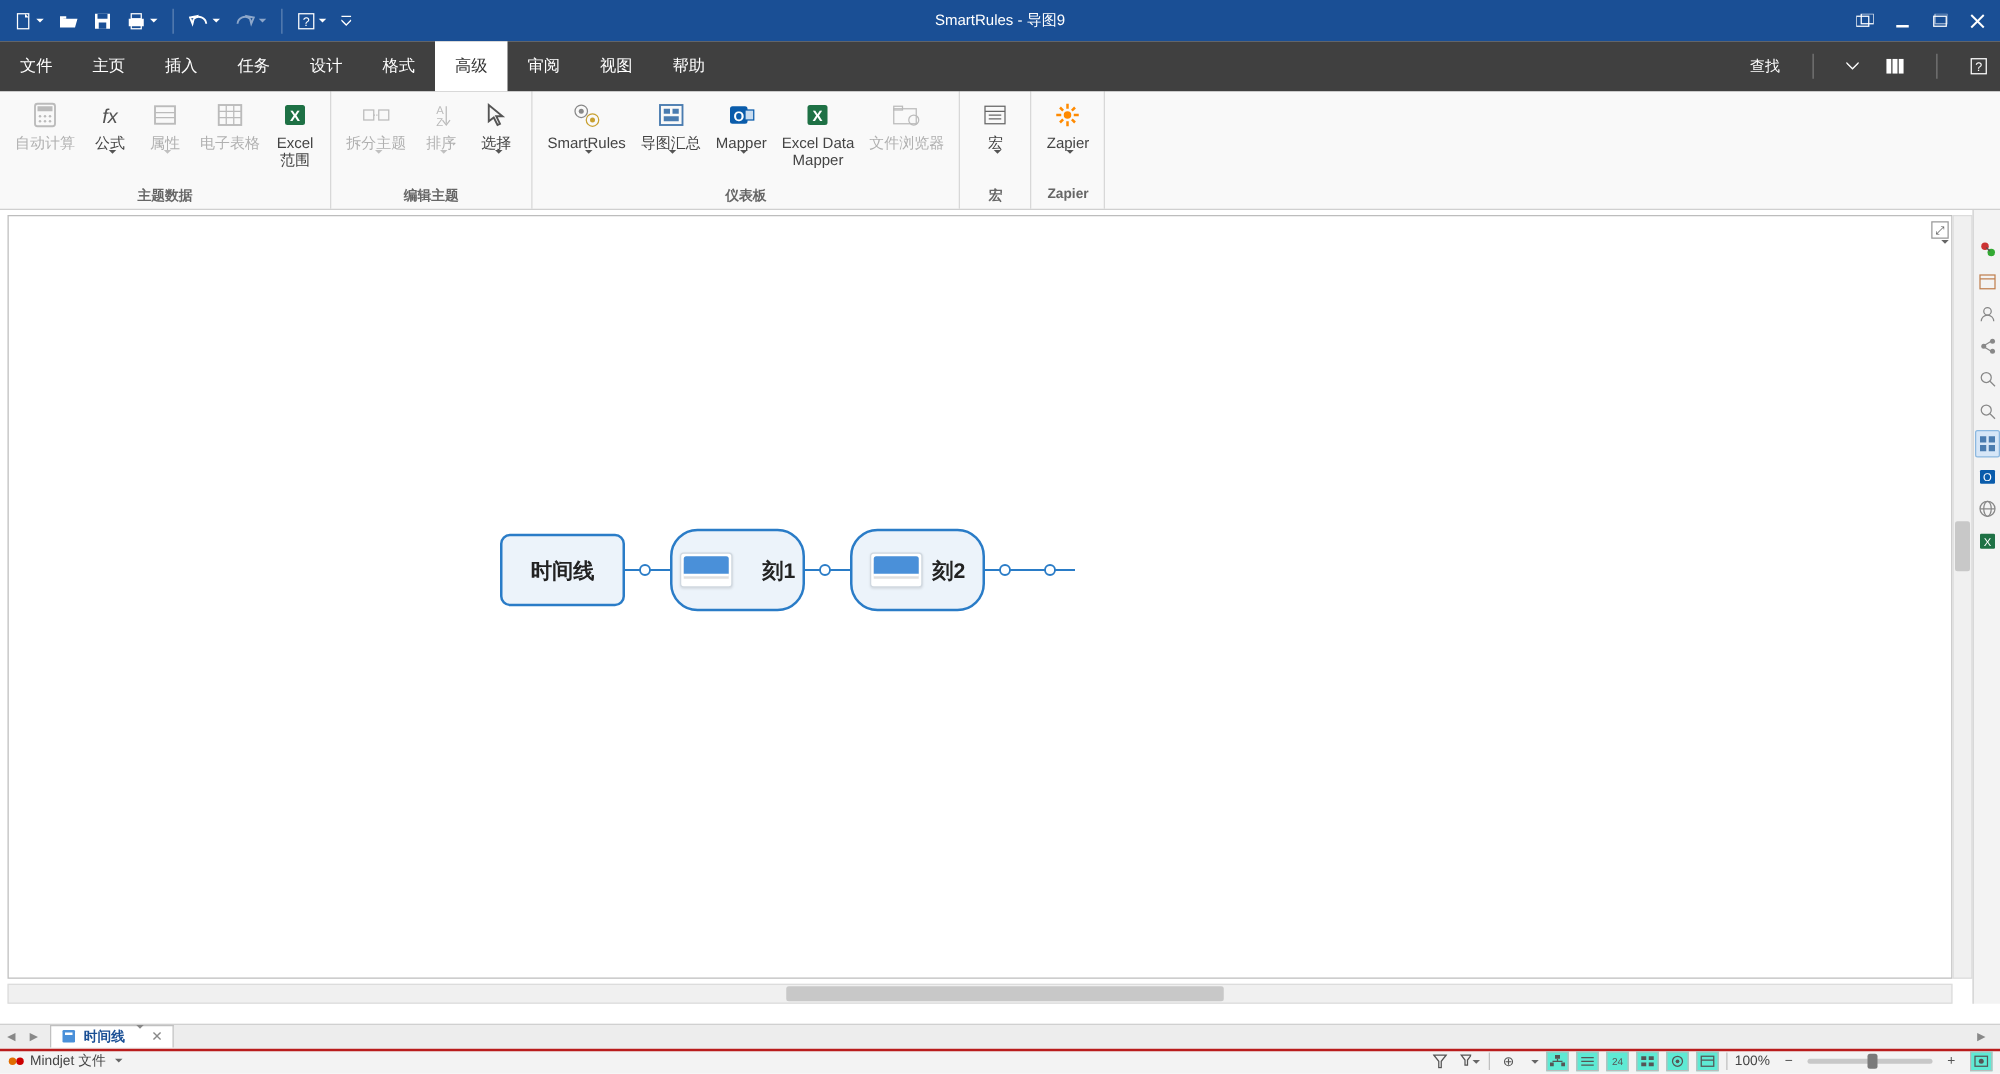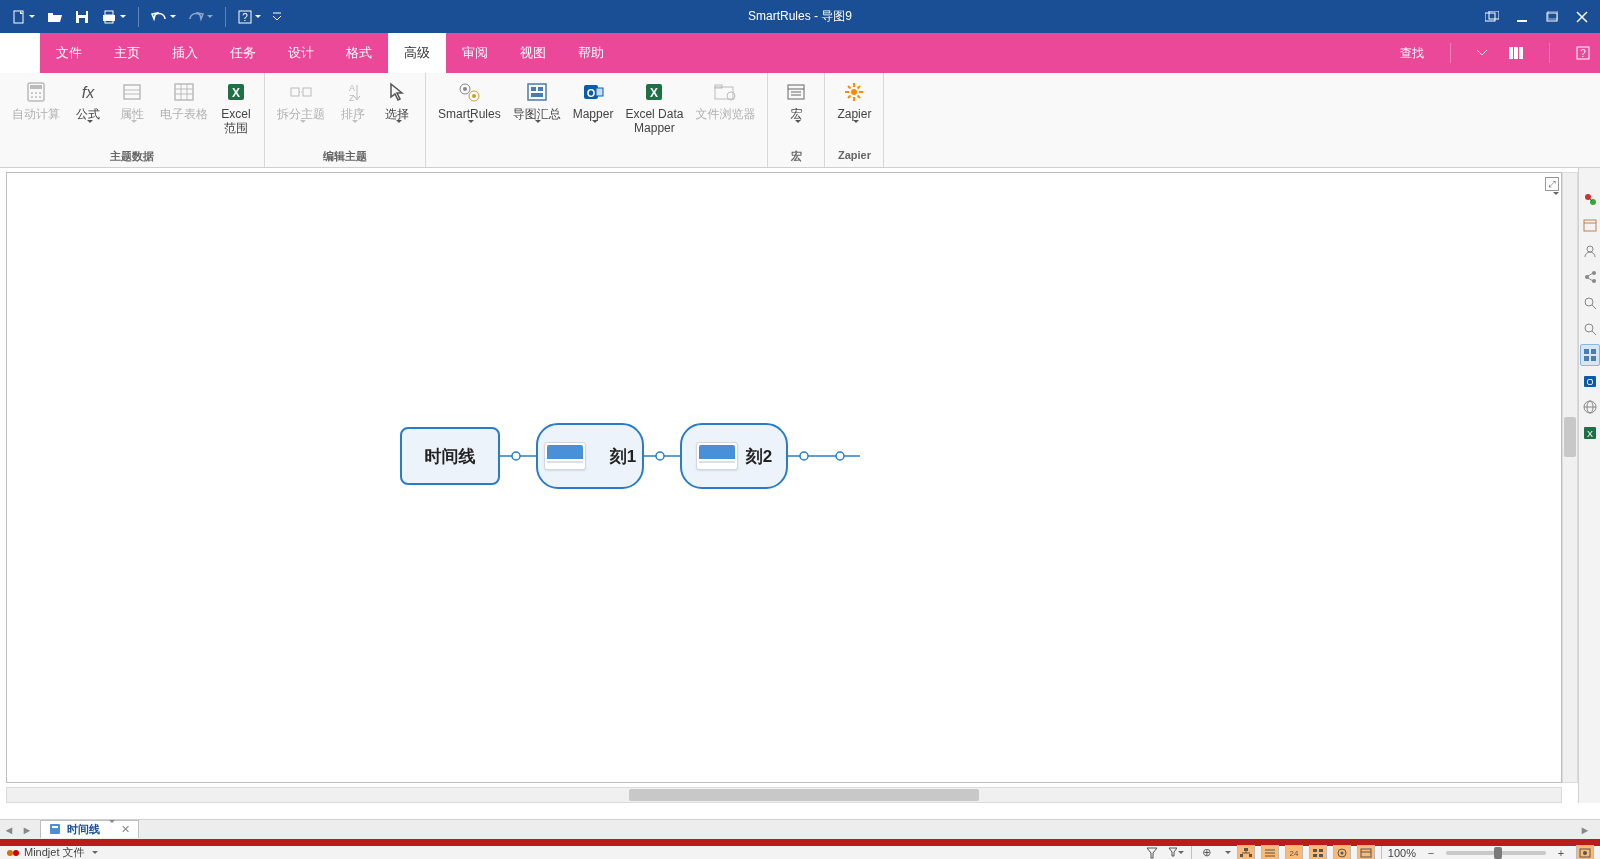--- a/index.html
+++ b/index.html
@@ -9,21 +9,21 @@
 .titlebar { height: 33px; background: #1a4f95; color: #fff; display: flex; align-items: center; font-size: 12px; position: relative; }
 .qat { display: flex; align-items: center; padding-left: 8px; gap: 4px; }
 .qat-item { display: flex; align-items: center; padding: 3px 4px; cursor: pointer; }
 .qat-sep { width: 1px; height: 20px; background: rgba(255,255,255,0.3); margin: 0 4px; }
 .caret-down { width: 0; height: 0; border-left: 3px solid transparent; border-right: 3px solid transparent; border-top: 3px solid #fff; margin-left: 3px; }
 .title-center { position: absolute; left: 50%; transform: translateX(-50%); }
 .title-right { position: absolute; right: 4px; display: flex; gap: 2px; }
 .winbtn { width: 28px; height: 24px; display: flex; align-items: center; justify-content: center; cursor: pointer; }
 
 
-.ribbon-tabs { height: 40px; background: #ec4899; color: #fff; display: flex; align-items: stretch; font-size: 13px; position: relative; margin-left: 40px; }
+.ribbon-tabs { height: 40px; background: #404040; color: #fff; display: flex; align-items: stretch; font-size: 13px; position: relative; }
 .tab { padding: 0 16px; display: flex; align-items: center; cursor: pointer; }
 .tab.active { background: #fff; color: #333; }
 .tabs-right { position: absolute; right: 10px; display: flex; align-items: center; gap: 22px; height: 100%; font-size: 12px; }
 
 
 .ribbon { height: 95px; background: #f9f9f9; border-bottom: 1px solid #d0d0d0; display: flex; align-items: stretch; }
 .rgroup { display: flex; flex-direction: column; border-right: 1px solid #d8d8d8; }
 .rgroup-body { flex: 1; display: flex; align-items: flex-start; padding: 4px 6px 0 6px; }
 .rgroup-label { height: 18px; text-align: center; font-size: 11px; color: #666; font-weight: bold; }
 .rbtn { display: flex; flex-direction: column; align-items: center; justify-content: center; padding: 2px 6px; cursor: pointer; text-align: center; font-size: 12px; color: #444; min-width: 44px; }
@@ -60,25 +60,25 @@
 .sidebtn { width: 20px; height: 22px; display: flex; align-items: center; justify-content: center; cursor: pointer; font-size: 12px; border-radius: 2px; }
 .sidebtn.sel { background: #d6e6f7; border: 1px solid #8bb8e0; }
 
 
 .doctab-bar { position: absolute; left: 0; right: 0; bottom: 20px; height: 20px; background: #ededed; border-top: 1px solid #d0d0d0; display: flex; align-items: center; font-size: 11px; }
 .doctab-nav { width: 18px; text-align: center; color: #888; cursor: pointer; }
 .doctab { background: #fff; border: 1px solid #c0c0c0; border-bottom: none; padding: 1px 8px; display: flex; align-items: center; gap: 6px; margin-left: 4px; position: relative; top: -1px; }
 .doctab .close { color: #888; cursor: pointer; font-size: 11px; }
 
 
-.statusbar { position: absolute; left: 0; right: 0; bottom: 0; height: 20px; background: #f3f3f3; border-top: 7px solid #b91c1c; display: flex; align-items: center; font-size: 11px; color: #444; padding: 0 6px; }
+.statusbar { position: absolute; left: 0; right: 0; bottom: 0; height: 20px; background: #f3f3f3; border-top: 2px solid #b91c1c; display: flex; align-items: flex-start; font-size: 11px; color: #444; padding: 0 6px; }
 .status-left { display: flex; align-items: center; gap: 4px; }
 .status-right { margin-left: auto; display: flex; align-items: center; gap: 6px; }
 .status-right .sbtn { width: 18px; height: 16px; display: flex; align-items: center; justify-content: center; cursor: pointer; color: #555; border: 1px solid transparent; }
-.status-right .sbtn.boxed { border-color: #bbb; background: #fdba74; }
+.status-right .sbtn.boxed { border-color: #bbb; background: #5eead4; }
 .zoom-slider { width: 100px; height: 4px; background: #c8c8c8; position: relative; border-radius: 2px; }
 .zoom-slider .handle { position: absolute; left: 48%; top: -4px; width: 8px; height: 12px; background: #7a7a7a; border-radius: 2px; }
 .vdiv { width: 1px; height: 14px; background: #c0c0c0; }
 
 
 svg { display: block; }
 </style>
 </head>
 <body>
 
@@ -375,20 +375,21 @@
           <div class="ico">
             <svg width="24" height="20">
               <rect x="2" y="5" width="18" height="12" fill="none" stroke="#bbb"></rect>
               <rect x="2" y="3" width="7" height="3" fill="none" stroke="#bbb"></rect>
               <circle cx="18" cy="14" r="4" fill="none" stroke="#bbb"></circle>
             </svg>
           </div>
           <div class="lbl">文件浏览器</div>
         </div>
       </div>
+      <div class="rgroup-label">仪表板</div>
     </div>
     <div class="rgroup">
       <div class="rgroup-body">
         <div class="rbtn">
           <div class="ico">
             <svg width="22" height="22">
               <rect x="3" y="4" width="16" height="14" fill="none" stroke="#666"></rect>
               <line x1="3" y1="8" x2="19" y2="8" stroke="#666"></line>
               <line x1="6" y1="11" x2="16" y2="11" stroke="#666"></line>
               <line x1="6" y1="14" x2="16" y2="14" stroke="#666"></line>

